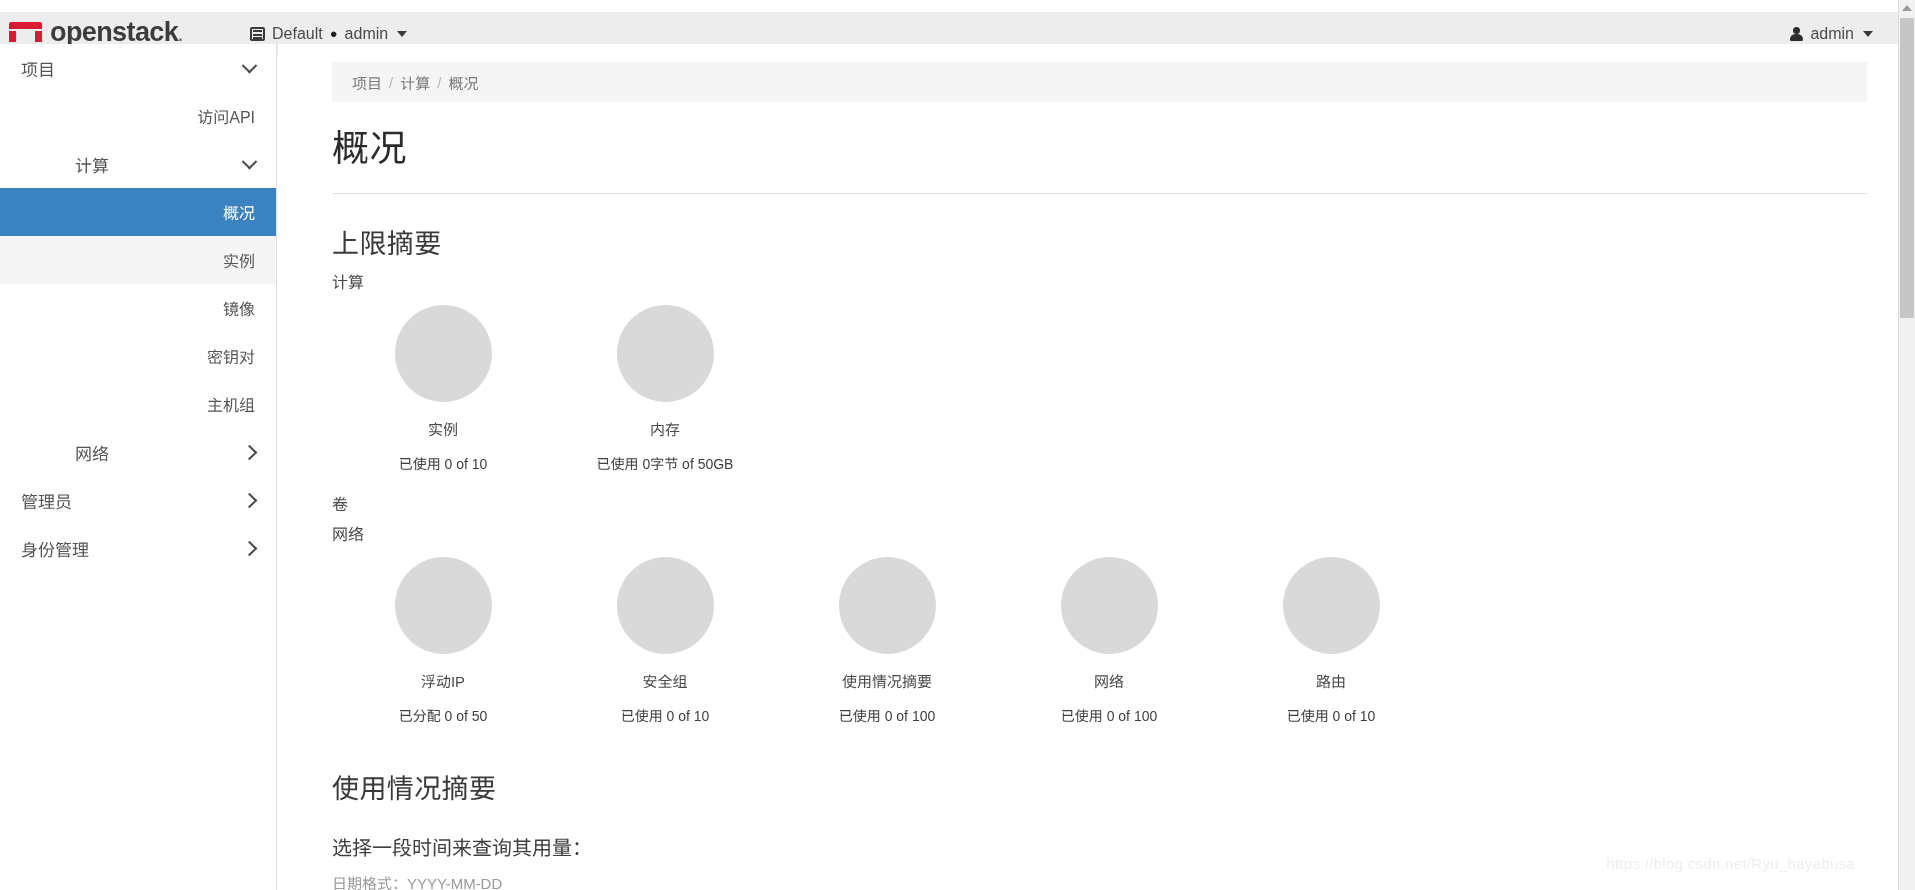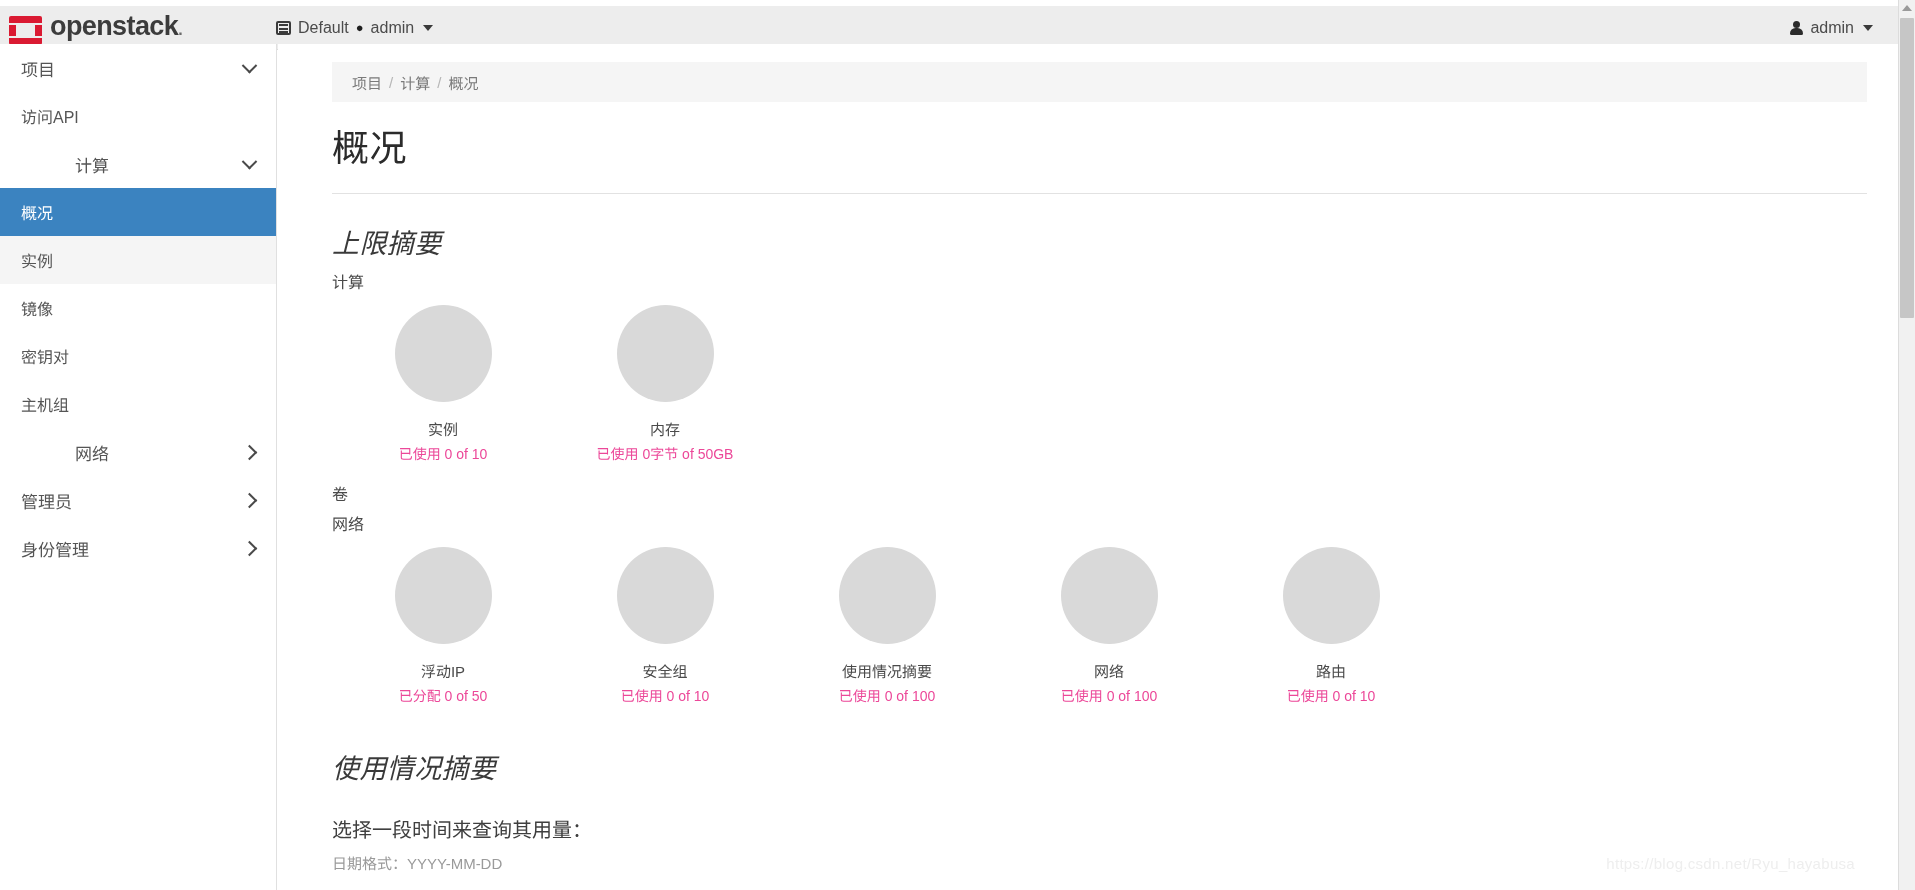--- a/index.html
+++ b/index.html
@@ -10,25 +10,25 @@
     overflow: hidden;
     background: #ffffff;
     font-family: "Liberation Sans", "DejaVu Sans", sans-serif;
     color: #333333;
     -webkit-font-smoothing: antialiased;
   }
   #app { position: relative; width: 1915px; height: 890px; overflow: hidden; }
 
   
   .topbar {
-    position: absolute; top: 6px; left: 0;
+    position: absolute; top: 12px; left: 0;
     width: 1915px; height: 44px;
     background: #ededed;
     border-bottom: 1px solid #dcdcdc;
-    display: flex; align-items: center; gap: 26px;
+    display: flex; align-items: center;
   }
   .brand { display: flex; align-items: flex-end; padding-left: 9px; }
   .logo-mark {
     position: relative; width: 33px; height: 29px; margin-right: 8px;
     flex: 0 0 auto;
   }
   .logo-mark .lbar {
     position: absolute; background: #da1a32;
   }
   .logo-mark .lbar.top    { left: 0;   top: 0;    width: 33px; height: 7px; border-radius: 2px 2px 0 0; }
@@ -92,21 +92,21 @@
   }
   .nav-row {
     display: flex; align-items: center;
     height: 48px; padding: 0 21px;
     font-size: 17px; color: #555555; cursor: pointer;
     position: relative;
   }
   .nav-row.group-l1 { justify-content: space-between; }
   .nav-row .lbl { white-space: nowrap; }
   .nav-row.leaf {
-    justify-content: flex-start; padding-right: 21px; font-size: 16px;
+    justify-content: flex-end; padding-right: 21px; font-size: 16px;
   }
   .nav-row.sub-group {
     justify-content: space-between; padding-left: 75px; padding-right: 21px;
   }
   .nav-row.active {
     background: #3b83c0; color: #ffffff;
   }
   .nav-row.hovered { background: #f5f5f5; }
   .chev {
     width: 11px; height: 11px; border-right: 2.6px solid #4a4a4a;
@@ -135,45 +135,45 @@
     font-size: 37px; font-weight: normal; color: #2b2b2b;
     margin: 26px 0 0 0; line-height: 1.15; letter-spacing: 0.5px;
   }
   .title-rule {
     border: 0; border-top: 1px solid #e2e2e2;
     margin: 22px 0 0 0;
   }
 
   .section-h2 {
     font-size: 27px; font-weight: normal; color: #3a3a3a;
-    margin: 28px 0 0 0; letter-spacing: 0.4px; font-style: italic;
+    margin: 28px 0 0 0; letter-spacing: 0.4px;
   }
   .section-h3 {
     font-size: 16px; font-weight: normal; color: #4a4a4a;
     margin: 8px 0 0 0;
   }
 
   .quota-row { display: flex; margin-top: 12px; }
   .quota-cell {
     width: 222px; flex: 0 0 auto; text-align: center;
   }
   .donut {
     width: 97px; height: 97px; border-radius: 50%;
     background: #d9d9d9; margin: 0 auto;
   }
   .quota-label {
     font-size: 15px; color: #4a4a4a; margin-top: 16px;
   }
   .quota-usage {
-    font-size: 14px; color: #ec4899; margin-top: 4px; white-space: nowrap;
+    font-size: 14px; color: #404040; margin-top: 14px; white-space: nowrap;
   }
 
   .usage-section { margin-top: 42px; }
   .usage-prompt {
-    font-size: 20px; color: #3f3f3f; margin-top: 30px; line-height: 1.4;
+    font-size: 20px; color: #3f3f3f; margin-top: 30px; line-height: 1.4; font-family: Liberation Mono, monospace;
   }
   .usage-hint {
     font-size: 15px; color: #9a9a9a; margin-top: 8px;
   }
 
   
   .scrollbar {
     position: absolute; right: 0; top: 0; width: 17px; height: 890px;
     background: #f1f1f1; border-left: 1px solid #dcdcdc;
   }

